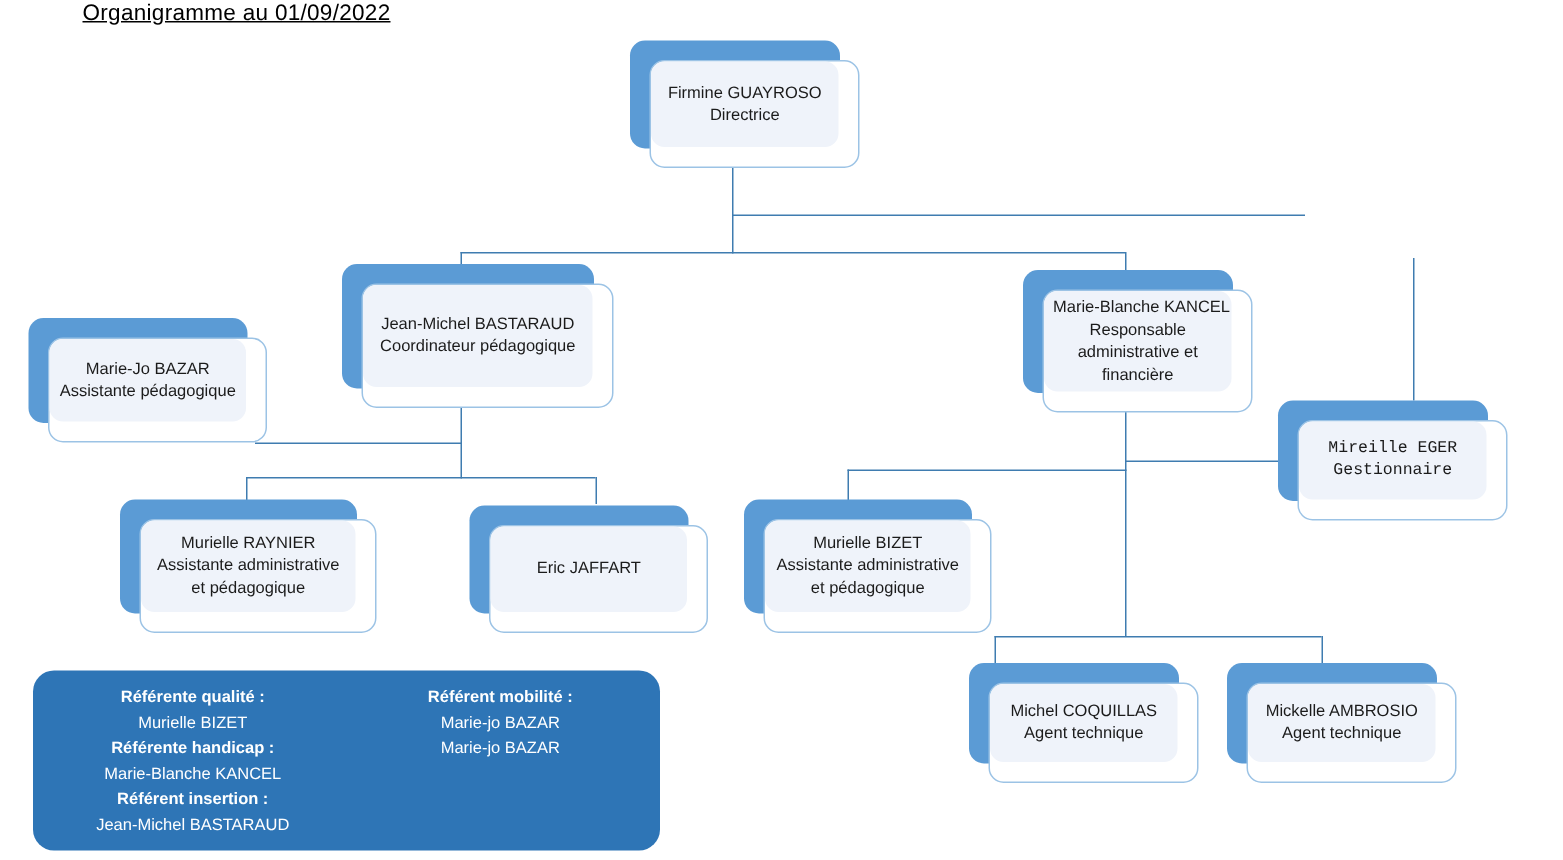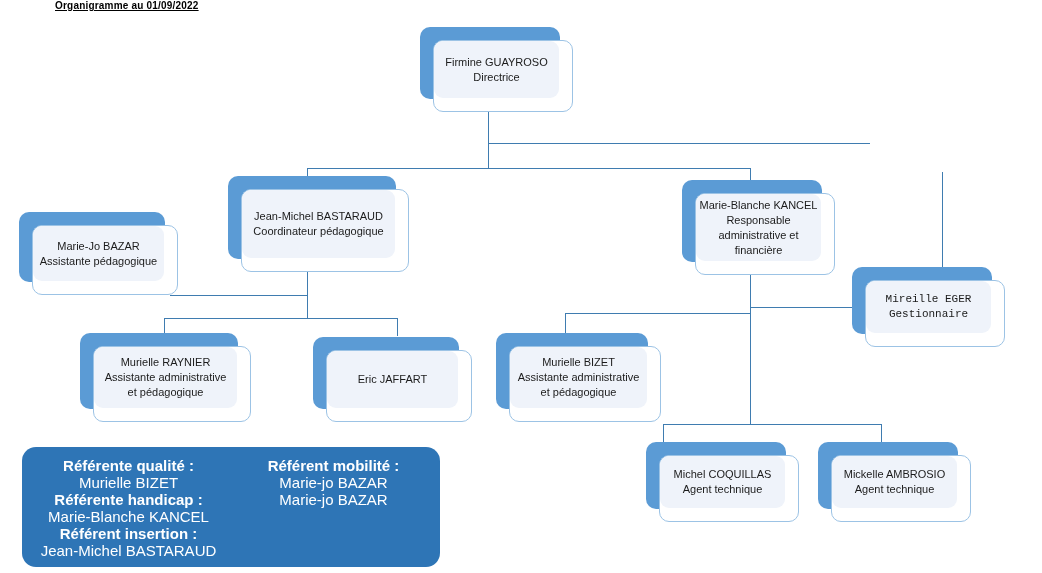--- a/index.html
+++ b/index.html
@@ -16,22 +16,22 @@
     height: 573px;
     background: #ffffff;
     overflow: hidden;
   }
 
   
   #chart-title {
     position: absolute;
     left: 55px;
     top: 0px;
-    font-size: 10px;
-    font-weight: bold;
+    font-size: 15px;
+    font-weight: normal;
     color: #000000;
     text-decoration: underline;
     letter-spacing: 0.2px;
     white-space: nowrap;
   }
 
   
   .line {
     position: absolute;
     background: #3f7cb0;
@@ -66,21 +66,20 @@
   .node .inner {
     position: absolute;
     left: 0px;
     top: 0px;
     width: calc(100% - 13px);
     height: calc(100% - 13px);
     background: #eff3fa;
     border-radius: 9px 9px 9px 9px;
     display: flex;
     flex-direction: column;
-    align-items: center;
     justify-content: center;
     box-sizing: border-box;
     padding: 2px 6px;
   }
   .node .name,
   .node .role {
     color: #1b1b1b;
     font-size: 11px;
     line-height: 15px;
     text-align: center;
@@ -107,21 +106,21 @@
     padding: 10px 4px 4px 4px;
   }
   #legend .col {
     flex: 1 1 50%;
     display: flex;
     flex-direction: column;
     align-items: center;
   }
   #legend .ln {
     color: #ffffff;
-    font-size: 15px;
+    font-size: 11px;
     line-height: 17px;
     text-align: center;
     white-space: nowrap;
   }
   #legend .ln.b { font-weight: bold; }
 </style>
 </head>
 <body>
 
 <div id="canvas">

